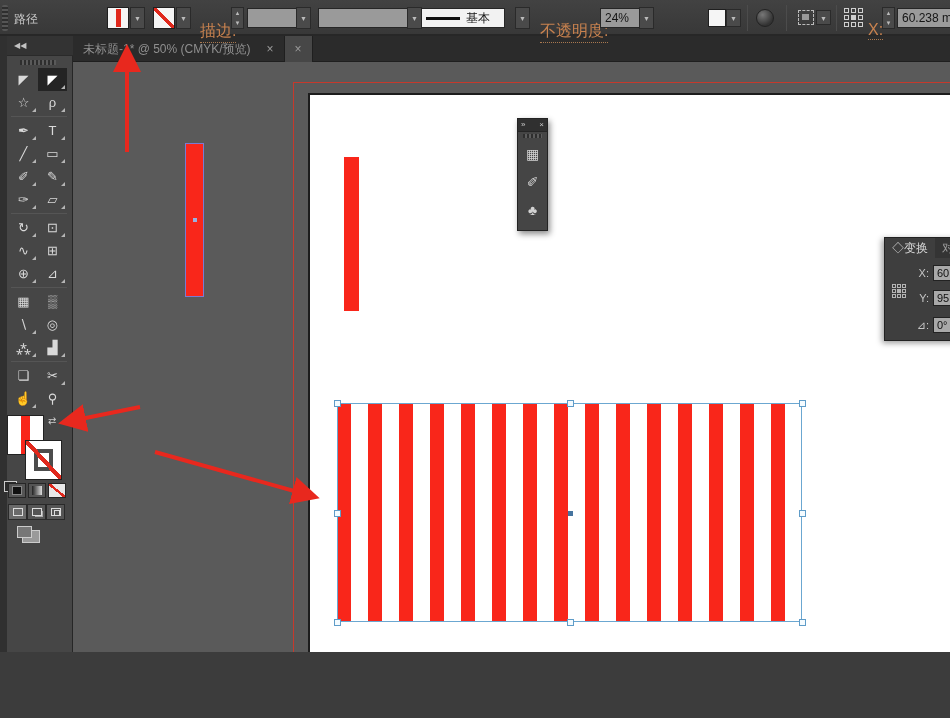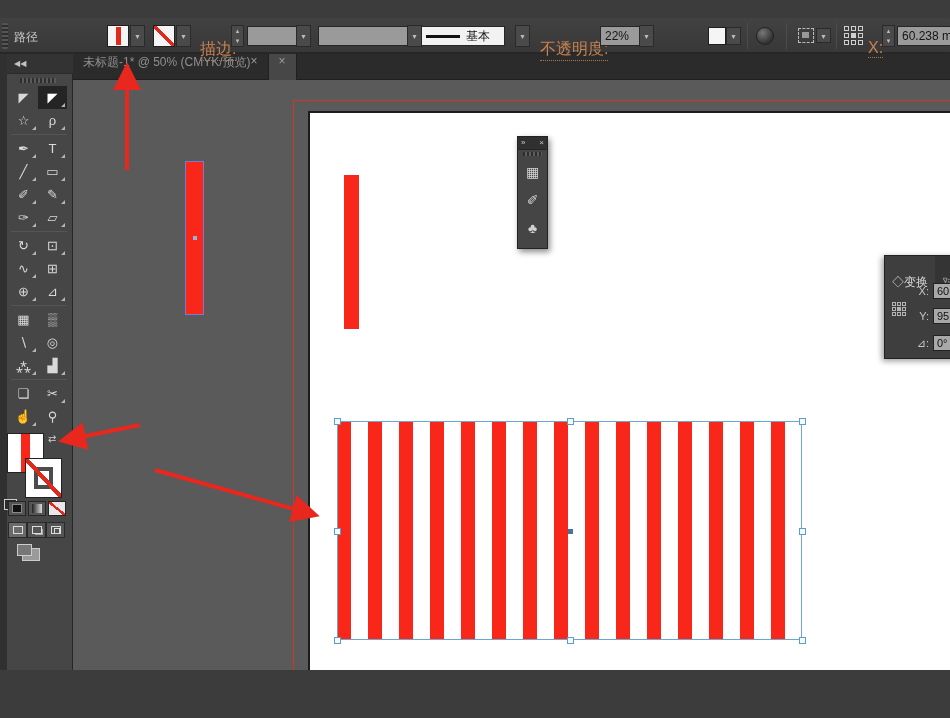--- a/index.html
+++ b/index.html
@@ -1,18 +1,18 @@
 <!DOCTYPE html>
 <html><head>
 <meta charset="utf-8">
 <style>
   * { margin:0; padding:0; box-sizing:border-box; }
   html,body { width:950px; height:718px; }
   body { font-family:"Liberation Sans", sans-serif; background:#3c3c3c; }
-  #app { position:relative; width:950px; height:652px; overflow:hidden; background:#fef9c3;margin-top:18px; }
+  #app { position:relative; width:950px; height:652px; overflow:hidden; background:#fef9c3; }
 
   
   #control-bar { position:absolute; left:0; top:0; width:950px; height:36px;
     background:linear-gradient(#424242,#383838); border-bottom:2px solid #272727; z-index:30; }
   .cb { position:absolute; top:7px; }
   .cb-grip { left:2px; top:5px; width:6px; height:26px;
     background:repeating-linear-gradient(#555 0 2px,#2e2e2e 2px 4px); border-radius:2px; }
   .cb-label { color:#c6c6c6; font-size:12px; top:11px; }
   .cb-link { color:#c8824f; font-size:16px; top:21px; border-bottom:1px dotted #a9784f; cursor:pointer; }
   .swatch { width:22px; height:22px; background:#f5f5f5; border:1px solid #1f1f1f; position:absolute; top:7px; }
@@ -34,21 +34,21 @@
   .marquee-ico { position:absolute; top:10px; width:16px; height:15px; border:1px dashed #bbb; cursor:pointer; }
   .marquee-ico:after { content:""; position:absolute; left:3px; top:3px; width:7px; height:6px; background:#999; }
   .refgrid { position:absolute; display:grid; grid-template-columns:repeat(3,5px); grid-template-rows:repeat(3,5px);
     gap:2px; cursor:pointer; }
   .refgrid span { border:1px solid #cfcfcf; background:transparent; }
   .refgrid span.c { background:#cfcfcf; }
 
   
   #tab-bar { position:absolute; left:73px; top:36px; width:877px; height:26px; background:#2b2b2b;
     border-bottom:1px solid #1f1f1f; display:flex; z-index:25; }
-  .doc-tab { height:26px; padding:0 10px; display:flex; align-items:flex-start; gap:0; font-size:12px;
+  .doc-tab { height:26px; padding:0 10px; display:flex; align-items:center; gap:16px; font-size:12px;
     color:#8f8f8f; border-right:1px solid #1f1f1f; cursor:pointer; white-space:nowrap; }
   .doc-tab.active { background:#474747; color:#d4d4d4; }
   .doc-tab .close { font-size:12px; color:#9a9a9a; cursor:pointer; }
 
   
   #toolbar { position:absolute; left:0; top:36px; width:73px; height:682px; background:#464646;
     border-right:1px solid #262626; z-index:25; }
   #toolbar .gutter { position:absolute; left:0; top:0; width:7px; height:100%; background:#303030; }
   #tb-header { position:absolute; left:7px; top:0; width:66px; height:20px; background:#333;
     border-bottom:1px solid #2a2a2a; color:#c2c2c2; font-size:8px; line-height:20px; padding-left:7px; cursor:pointer; }
@@ -118,21 +118,21 @@
     font-size:8px; line-height:12px; display:flex; justify-content:space-between; padding:0 3px; }
   #fp-header span { cursor:pointer; }
   #fp-grip { height:4px; margin:2px 5px; background:repeating-linear-gradient(90deg,#2e2e2e 0 2px,#5c5c5c 2px 4px); }
   .fp-btn { width:100%; height:28px; display:flex; align-items:center; justify-content:center;
     color:#d2d2d2; font-size:14px; cursor:pointer; }
 
   
   #transform-panel { position:absolute; left:811px; top:175px; width:110px; height:104px; z-index:15;
     background:#3e3e3e; border:1px solid #222; box-shadow:-2px 2px 6px rgba(0,0,0,.4); }
   #tp-tabs { height:20px; background:#2f2f2f; display:flex; }
-  .tp-tab { padding:16px 7px; font-size:12px; color:#d8d8d8; line-height:20px; white-space:nowrap; cursor:pointer; }
+  .tp-tab { padding:0 7px; font-size:12px; color:#d8d8d8; line-height:20px; white-space:nowrap; cursor:pointer; }
   .tp-tab.active { background:#3e3e3e; }
   .tp-tab.dim { color:#9b9b9b; background:#343434; }
   #tp-body { position:relative; height:84px; }
   #tp-ref { left:7px; top:26px; grid-template-columns:repeat(3,4px); grid-template-rows:repeat(3,4px); gap:1px; }
   #tp-ref span { border-color:#b5b5b5; }
   #tp-ref span.c { background:#b5b5b5; }
   .tp-row { position:absolute; left:30px; display:flex; align-items:center; gap:4px; }
   .tp-lab { color:#c4c4c4; font-size:11px; width:14px; text-align:right; }
   .tp-field { width:46px; height:16px; background:#a9a9a9; border:1px solid #222; color:#111;
     font-size:11px; line-height:15px; padding:0 3px; overflow:hidden; white-space:nowrap; }
@@ -167,21 +167,21 @@
     <div class="field" style="left:247px;width:50px"></div>
     <div class="dd-btn" style="left:296px">▼</div>
 
     <div class="field" style="left:318px;width:90px"></div>
     <div class="dd-btn" style="left:407px">▼</div>
 
     <div class="field white" style="left:421px;width:84px"><span class="brush-line"></span><span>基本</span></div>
     <div class="dd-btn" style="left:515px">▼</div>
 
     <div class="cb cb-link" style="left:540px">不透明度:</div>
-    <div class="field" style="left:600px;width:40px">22%</div>
+    <div class="field" style="left:600px;width:40px">24%</div>
     <div class="dd-btn" style="left:639px">▼</div>
 
     <div class="cb cb-label" style="left:708px">样式:</div>
     <div class="swatch" style="left:708px;width:18px;height:18px;top:9px"></div>
     <div class="dd-btn" style="left:726px;top:9px;height:18px;line-height:18px">▼</div>
 
     <div class="cb-sep" style="left:747px"></div>
     <div class="globe" style="left:756px"></div>
     <div class="cb-sep" style="left:786px"></div>
 

